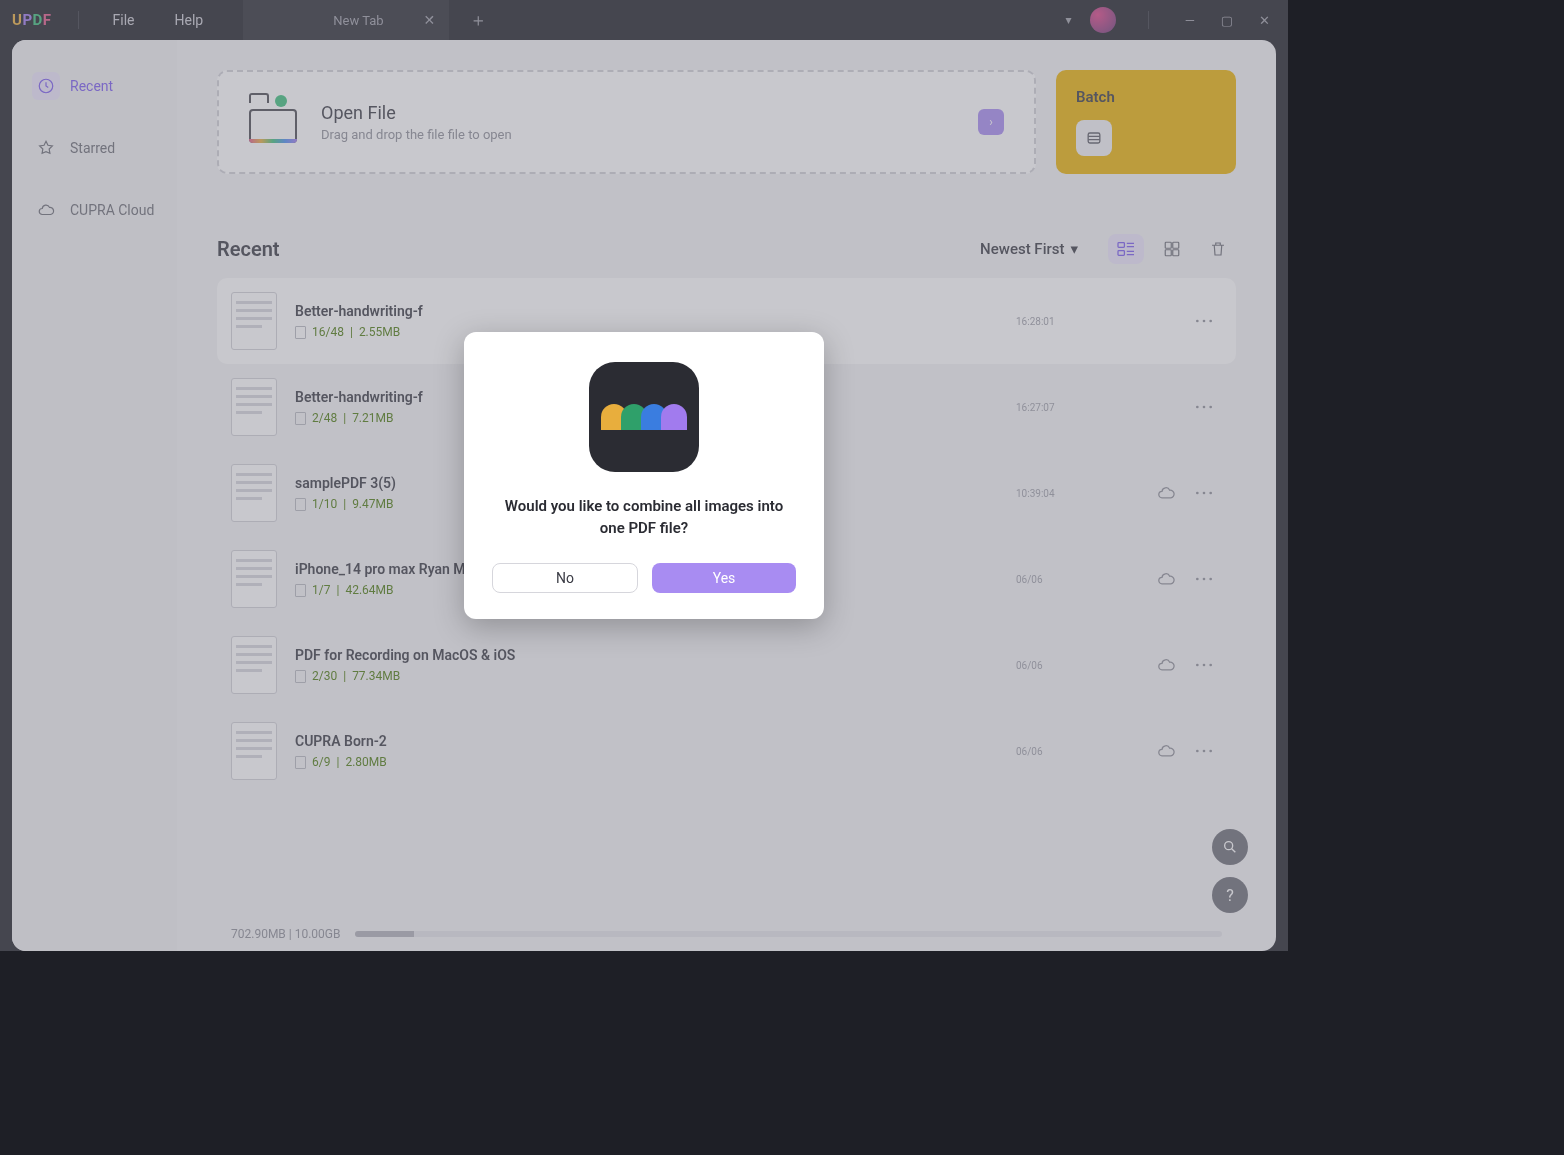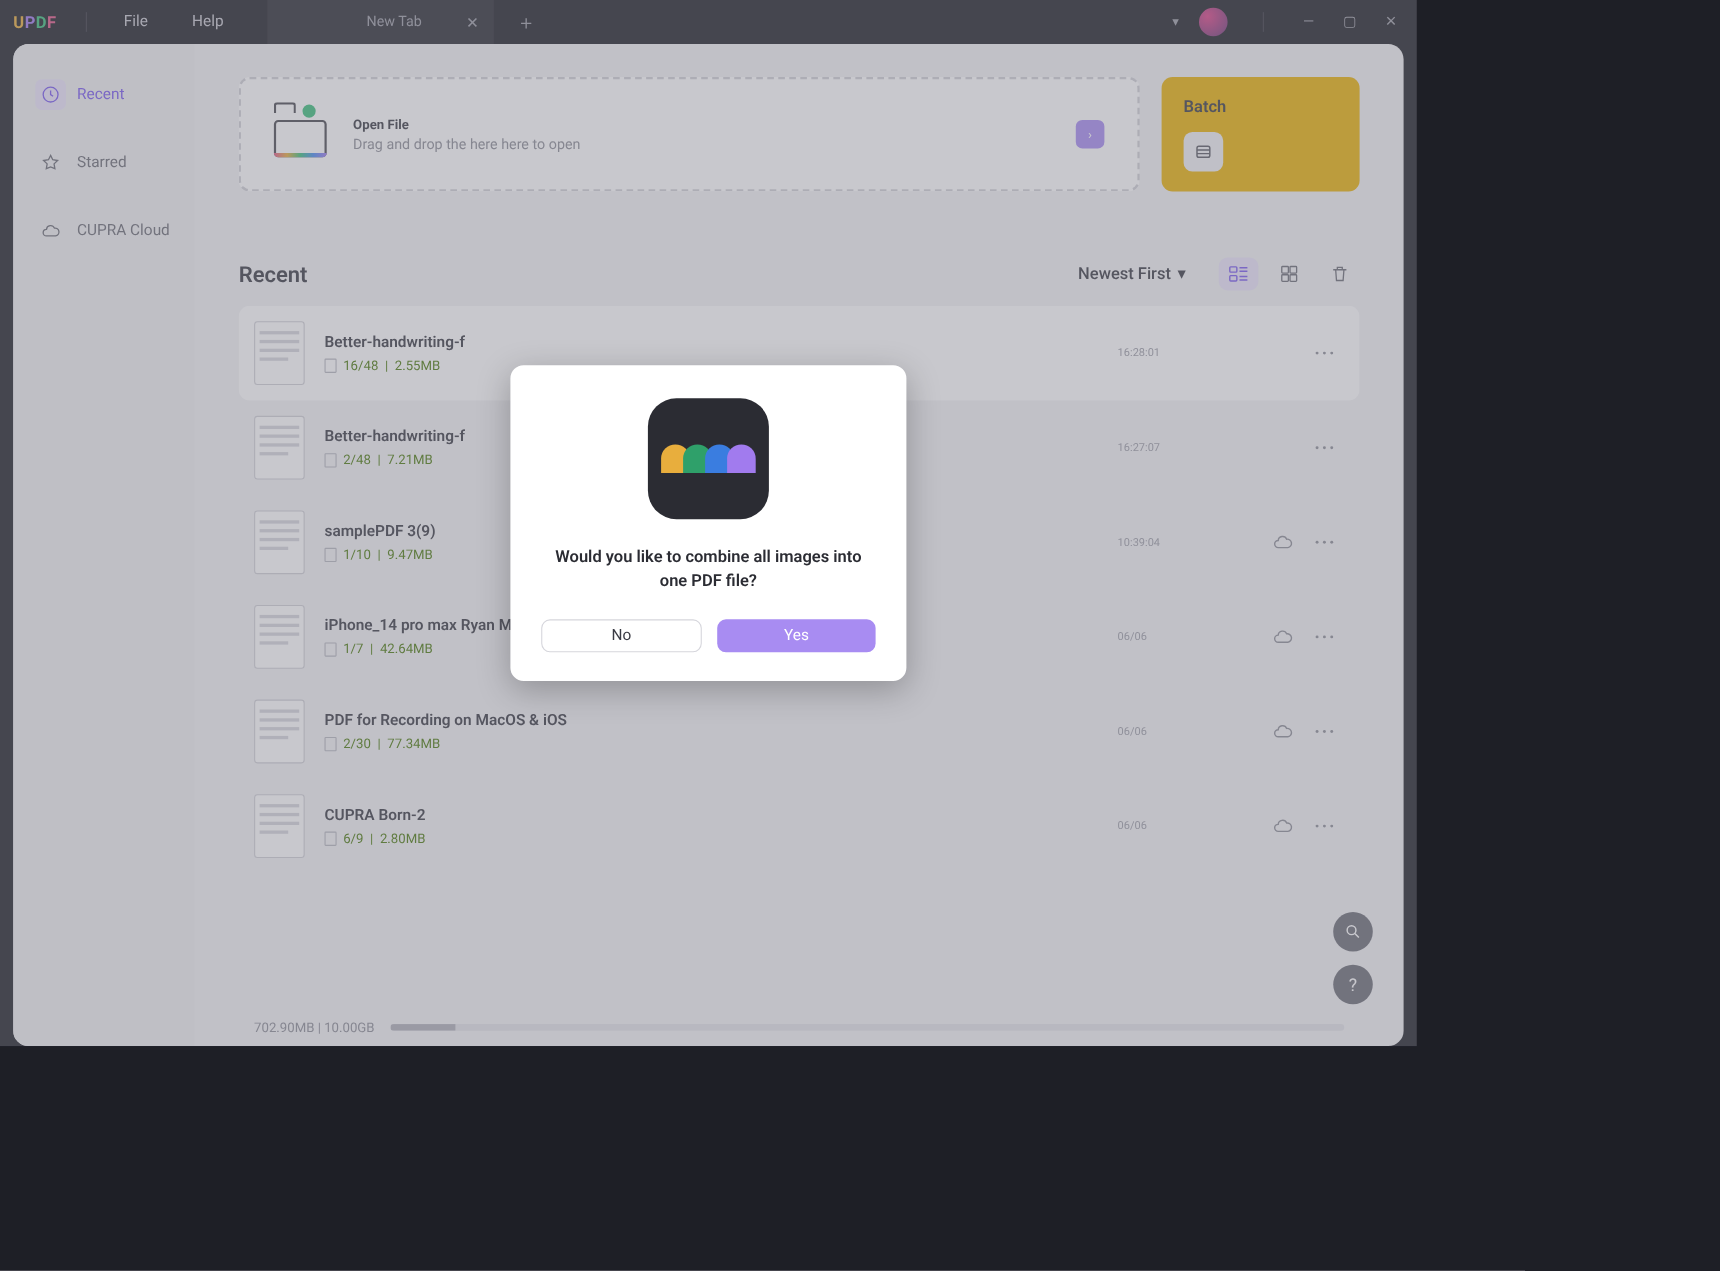--- a/index.html
+++ b/index.html
@@ -34,21 +34,21 @@
 
   .content { flex: 1; padding: 30px 40px 0 40px; position: relative; display: flex; flex-direction: column; }
 
   .top-cards { display: flex; gap: 20px; }
   .open-card { flex: 1; border: 2px dashed #d0d0d6; border-radius: 10px; padding: 26px 30px; display: flex; align-items: center; background: #fff; }
   .open-icon { width: 48px; height: 42px; position: relative; margin-right: 24px; }
   .open-icon .folder { width: 48px; height: 34px; border: 2px solid #4a4a52; border-radius: 4px; position: absolute; bottom: 0; }
   .open-icon .folder::after { content:''; position:absolute; left:-2px; right:-2px; bottom:-2px; height:4px; border-radius:0 0 4px 4px; background: linear-gradient(90deg,#e35b8c,#e8ae3d,#3dc07d,#4a8ef0,#a17bee); }
   .open-icon .tab-flap { position:absolute; top:-8px; left:0; width:20px; height:10px; border:2px solid #4a4a52; border-bottom:none; border-radius:3px 3px 0 0; }
   .open-icon .dot { position:absolute; top:-6px; left:26px; width:12px; height:12px; background:#3dc07d; border-radius:50%; }
-  .open-text .t1 { font-size: 12px; font-weight: 700; color: #3a3b44; margin-bottom: 4px; }
+  .open-text .t1 { font-size: 18px; font-weight: 400; color: #3a3b44; margin-bottom: 4px; }
   .open-text .t2 { font-size: 13px; color: #8e8f98; }
   .open-go { margin-left: auto; width: 26px; height: 26px; border-radius: 6px; background: #a88cf2; color: #fff; display:flex; align-items:center; justify-content:center; font-size:12px; }
   .batch-card { width: 180px; background: #eab308; border-radius: 10px; padding: 18px 20px; }
   .batch-card .bt { font-size: 15px; font-weight: 600; color: #3a3b44; margin-bottom: 14px; }
   .batch-icon { width: 36px; height: 36px; border-radius: 8px; background: #f2f2f4; display:flex; align-items:center; justify-content:center; }
 
   .list-header { display: flex; align-items: center; margin-top: 60px; margin-bottom: 14px; }
   .list-title { font-size: 20px; font-weight: 600; color: #3a3b44; }
   .sort { margin-left: auto; display:flex; align-items:center; gap:6px; color:#3a3b44; font-size:15px; font-weight:500; margin-right: 20px; }
   .view-btn { width: 36px; height: 30px; border-radius: 8px; display:flex; align-items:center; justify-content:center; margin-left:10px; }
@@ -157,21 +157,21 @@
 
       <div class="top-cards">
         <div class="open-card">
           <div class="open-icon">
             <div class="tab-flap"></div>
               <div class="dot"></div>
               <div class="folder"></div>
           </div>
           <div class="open-text">
             <div class="t1">Open File</div>
-            <div class="t2">Drag and drop the here here to open</div>
+            <div class="t2">Drag and drop the file file to open</div>
           </div>
           <div class="open-go">›</div>
         </div>
         <div class="batch-card">
           <div class="bt">Batch</div>
           <div class="batch-icon">
             <svg width="20" height="20" viewBox="0 0 24 24" fill="none" stroke="#5a5b64" stroke-width="1.6">
                 <rect x="5" y="6" width="14" height="12" rx="2"></rect>
                 <path d="M5 10h14M5 14h14"></path>
               </svg>
@@ -266,21 +266,21 @@
     </div>
           </div>
           <div class="row">
     <div class="thumb">
       <div class="bar" style="top:8px"></div>
               <div class="bar" style="top:16px"></div>
       <div class="bar" style="top:24px"></div>
               <div class="bar" style="top:32px;width:60%"></div>
     </div>
     <div class="row-main">
-      <div class="row-name">samplePDF 3(9)</div>
+      <div class="row-name">samplePDF 3(5)</div>
       <div class="row-meta">
         <span class="pg-ico"></span>
         <span>1/10</span>
                 <span>|</span>
                 <span>9.47MB</span>
       </div>
     </div>
     <div class="row-time">10:39:04</div>
     <div class="row-actions">
       <span class="cloud-ico">

